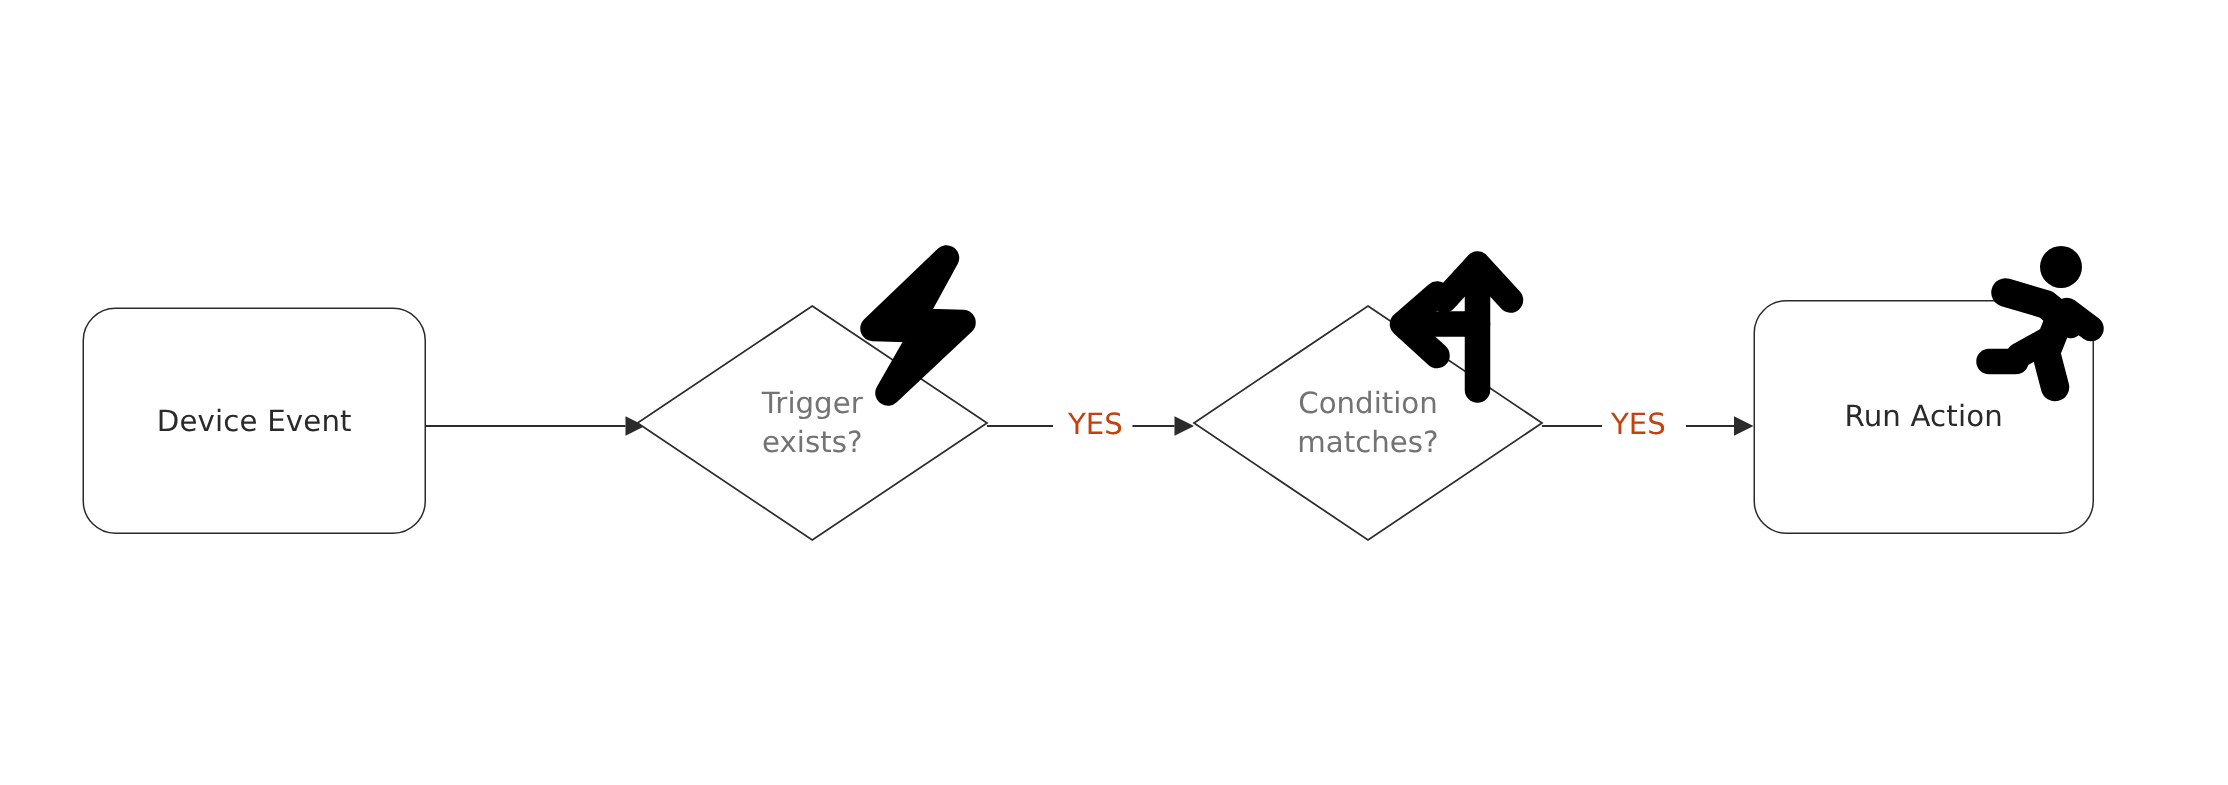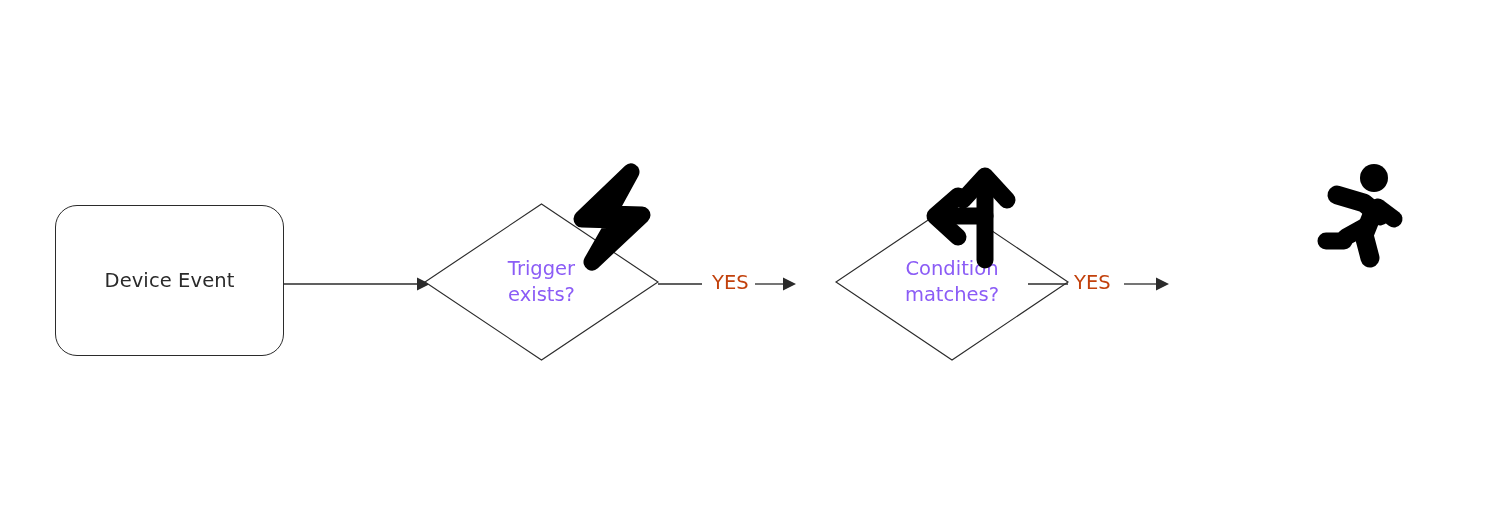--- a/index.html
+++ b/index.html
@@ -49,21 +49,21 @@
   }
   .diamond-label {
     position: absolute;
     left: 0;
     top: 0;
     width: 100%;
     height: 100%;
     display: flex;
     align-items: center;
     justify-content: center;
-    color: #8b5cf6;
+    color: #737373;
     font-size: 19.5px;
     line-height: 1.32;
     text-align: center;
     white-space: pre-line;
   }
   .connector {
     position: absolute;
     overflow: visible;
   }
   .edge-label {
@@ -106,21 +106,21 @@
     <path d="M63 9 L14 56 L48 57 L24 99 L74 52 L40 51 Z" fill="#000000" stroke="#000000" stroke-width="17" stroke-linejoin="round" stroke-linecap="round"></path>
   </svg>
 
   <svg class="connector" style="left:658px; top:263px; width:138px; height:42px;" viewBox="0 0 138 42">
     <line x1="0" y1="21" x2="44" y2="21" stroke="#2b2b2b" stroke-width="1.3"></line>
     <line x1="97" y1="21" x2="125" y2="21" stroke="#2b2b2b" stroke-width="1.3"></line>
     <polygon points="125,14.5 138,21 125,27.5" fill="#2b2b2b"></polygon>
   </svg>
   <span class="edge-label" style="left:709px; top:273px;">YES</span>
 
-  <div class="diamond-wrap" style="left:836px; top:204px; width:232px; height:156px;">
+  <div class="diamond-wrap" style="left:796px; top:204px; width:232px; height:156px;">
     <svg width="232" height="156" viewBox="0 0 232 156">
       <polygon points="116,0 232,78 116,156 0,78" fill="#ffffff" stroke="#2b2b2b" stroke-width="1.15"></polygon>
     </svg>
     <div class="diamond-label">Condition
 matches?</div>
   </div>
 
   <svg class="badge-icon" style="left:918px; top:163px; width:103px; height:105px;" viewBox="0 0 103 105">
     <g fill="none" stroke="#000000" stroke-width="17" stroke-linecap="round" stroke-linejoin="round">
       <path d="M67 97 L67 16"></path>
@@ -130,20 +130,23 @@
     </g>
   </svg>
 
   <svg class="connector" style="left:1028px; top:263px; width:141px; height:42px;" viewBox="0 0 141 42">
     <line x1="0" y1="21" x2="40" y2="21" stroke="#2b2b2b" stroke-width="1.3"></line>
     <line x1="96" y1="21" x2="128" y2="21" stroke="#2b2b2b" stroke-width="1.3"></line>
     <polygon points="128,14.5 141,21 128,27.5" fill="#2b2b2b"></polygon>
   </svg>
   <span class="edge-label" style="left:1071px; top:273px;">YES</span>
 
+  <div class="node rounded-box" style="left:1169px; top:200px; width:227px; height:156px;">
+    <span class="node-label">Run Action</span>
+  </div>
 
   <svg class="badge-icon" style="left:1320px; top:163px; width:88px; height:103px;" viewBox="0 0 88 103">
     <circle cx="54" cy="15" r="14" fill="#000000"></circle>
     <g fill="none" stroke="#000000" stroke-linecap="round" stroke-linejoin="round">
       <path d="M17 32 L44 40 L60 53" stroke-width="19"></path>
       <path d="M58 44 L74 56" stroke-width="17"></path>
       <path d="M52 52 L44 72 L50 95" stroke-width="19"></path>
       <path d="M44 64 L26 74" stroke-width="17"></path>
     </g>
     <path d="M6 78 L24 78" stroke="#000000" stroke-width="17" stroke-linecap="round"></path>

